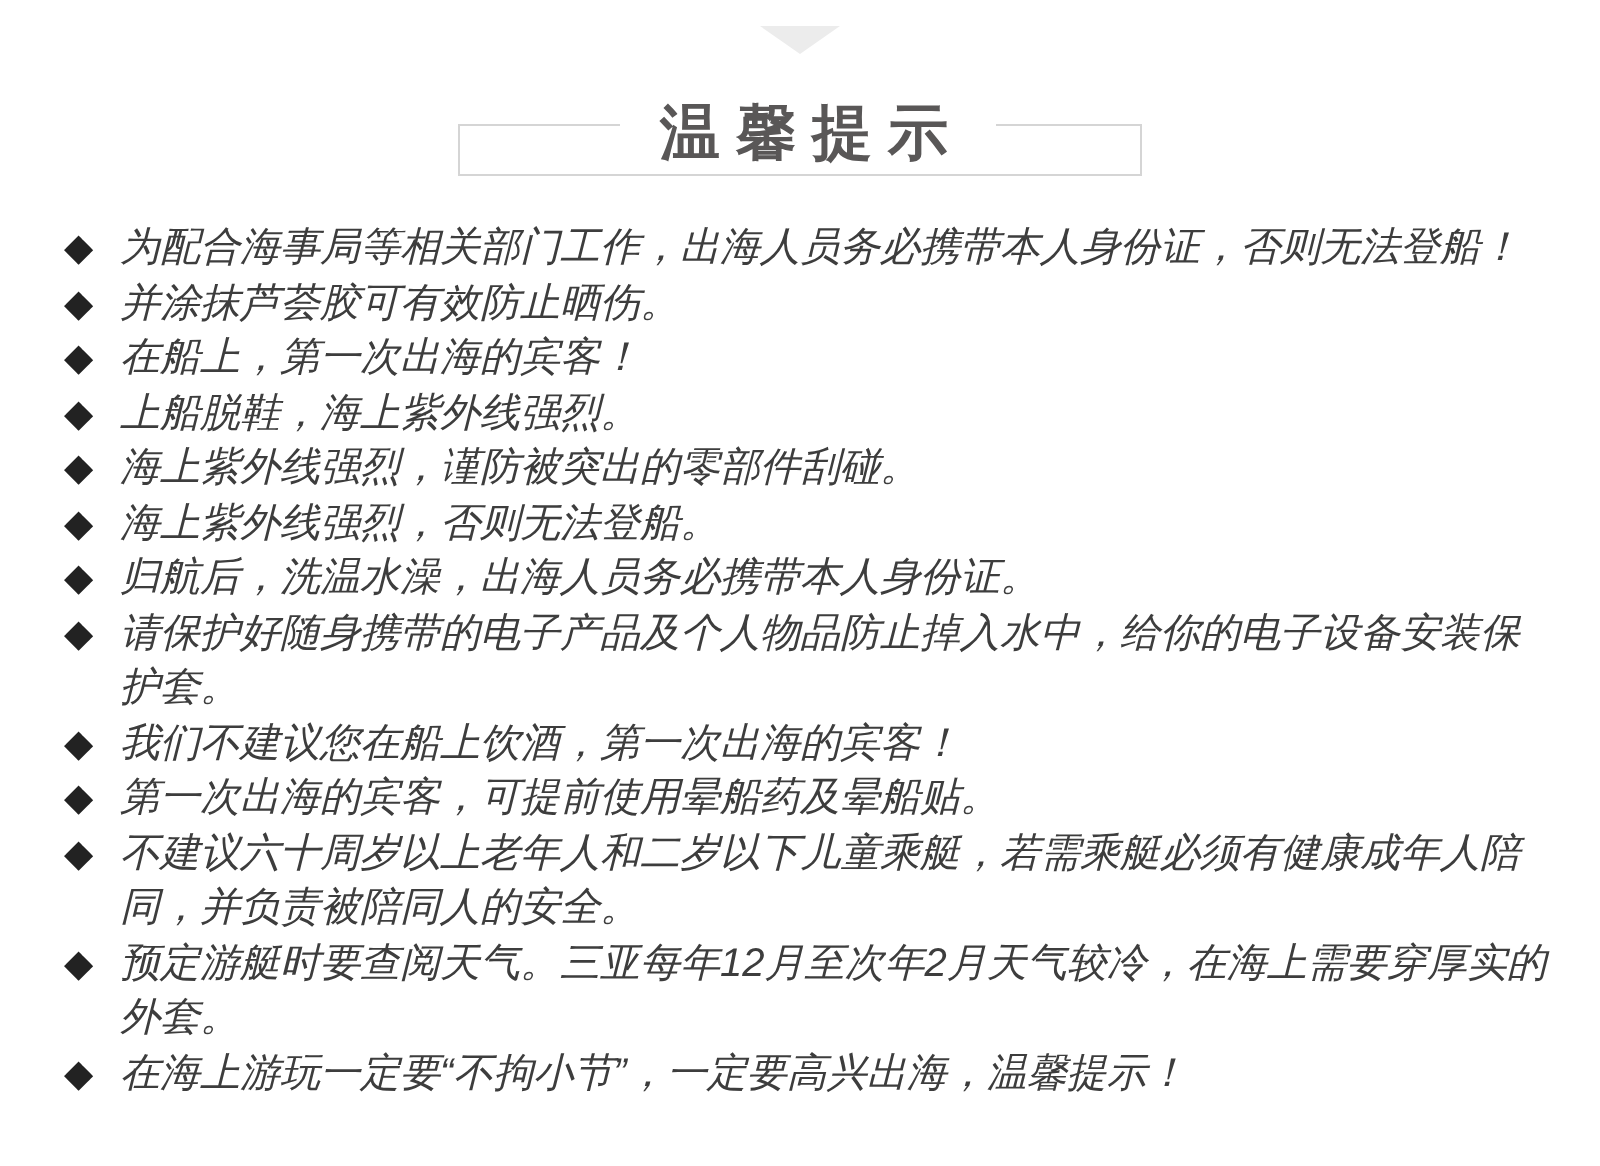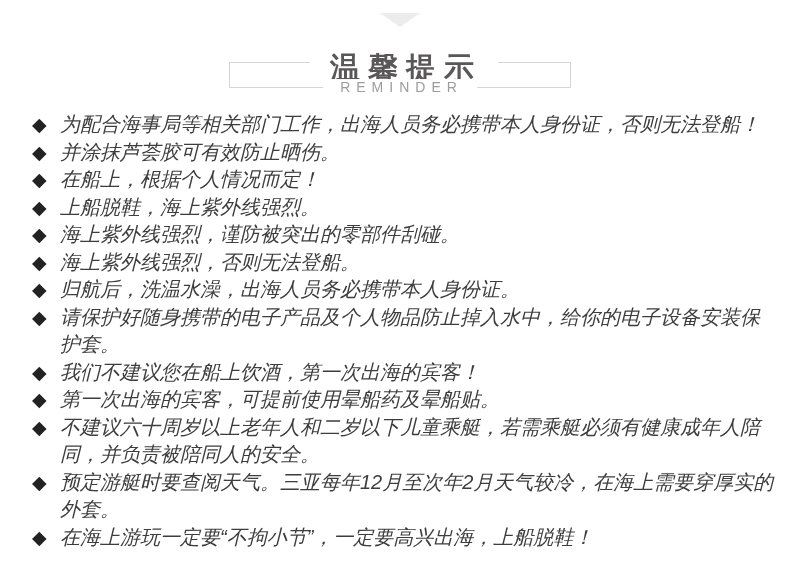--- a/index.html
+++ b/index.html
@@ -99,35 +99,34 @@
 </style>
 </head>
 <body>
 
 <div class="page">
 
   <div class="top-triangle"></div>
 
   <div class="header-frame">
     <h1 class="page-title">温馨提示</h1>
-    <div class="page-subtitle">REMINDER</div>
   </div>
 
   <ul class="tips-list">
     <li class="tip-item">
       <span class="tip-bullet">◆</span>
       <span class="tip-text">为配合海事局等相关部门工作，出海人员务必携带本人身份证，否则无法登船！</span>
     </li>
     <li class="tip-item">
       <span class="tip-bullet">◆</span>
       <span class="tip-text">并涂抹芦荟胶可有效防止晒伤。</span>
     </li>
     <li class="tip-item">
       <span class="tip-bullet">◆</span>
-      <span class="tip-text">在船上，根据个人情况而定！</span>
+      <span class="tip-text">在船上，第一次出海的宾客！</span>
     </li>
     <li class="tip-item">
       <span class="tip-bullet">◆</span>
       <span class="tip-text">上船脱鞋，海上紫外线强烈。</span>
     </li>
     <li class="tip-item">
       <span class="tip-bullet">◆</span>
       <span class="tip-text">海上紫外线强烈，谨防被突出的零部件刮碰。</span>
     </li>
     <li class="tip-item">
@@ -153,17 +152,17 @@
     <li class="tip-item">
       <span class="tip-bullet">◆</span>
       <span class="tip-text">不建议六十周岁以上老年人和二岁以下儿童乘艇，若需乘艇必须有健康成年人陪同，并负责被陪同人的安全。</span>
     </li>
     <li class="tip-item">
       <span class="tip-bullet">◆</span>
       <span class="tip-text">预定游艇时要查阅天气。三亚每年12月至次年2月天气较冷，在海上需要穿厚实的外套。</span>
     </li>
     <li class="tip-item">
       <span class="tip-bullet">◆</span>
-      <span class="tip-text">在海上游玩一定要“不拘小节”，一定要高兴出海，上船脱鞋！</span>
+      <span class="tip-text">在海上游玩一定要“不拘小节”，一定要高兴出海，温馨提示！</span>
     </li>
   </ul>
 
 </div>
 
 </body></html>

